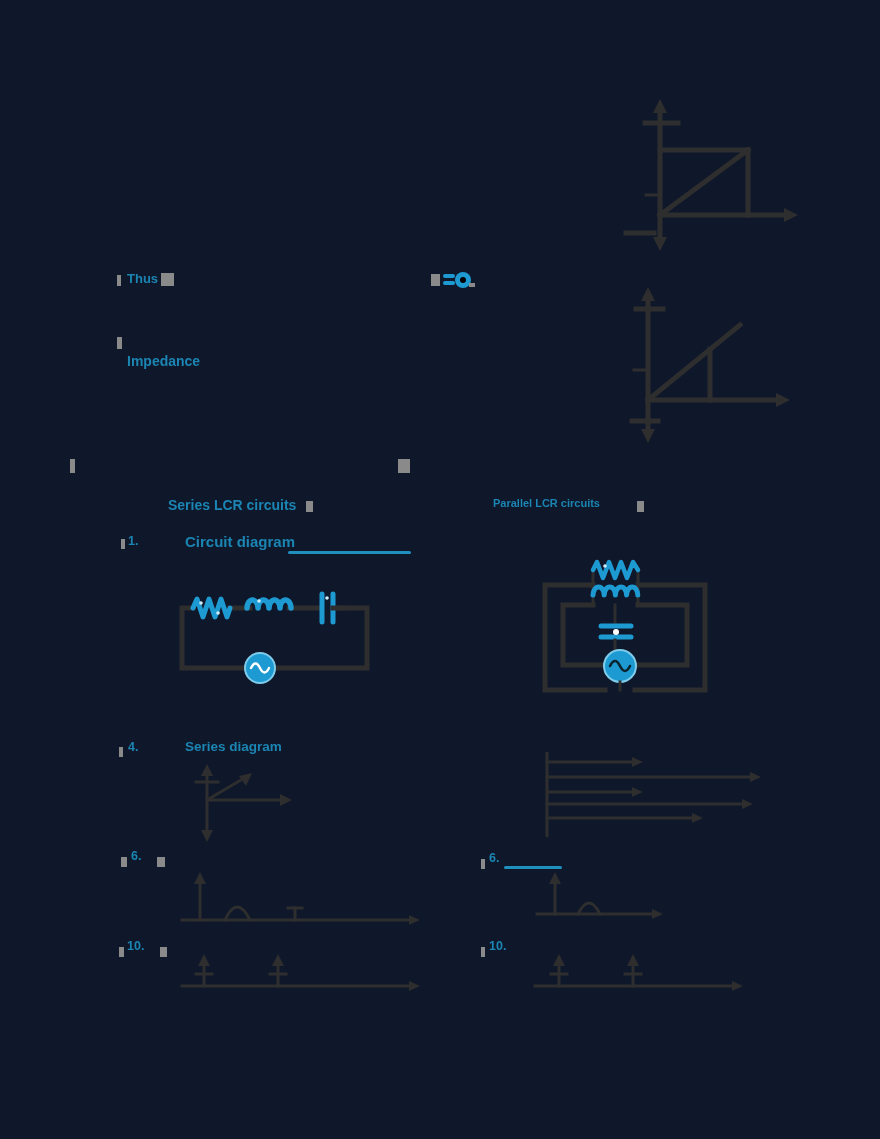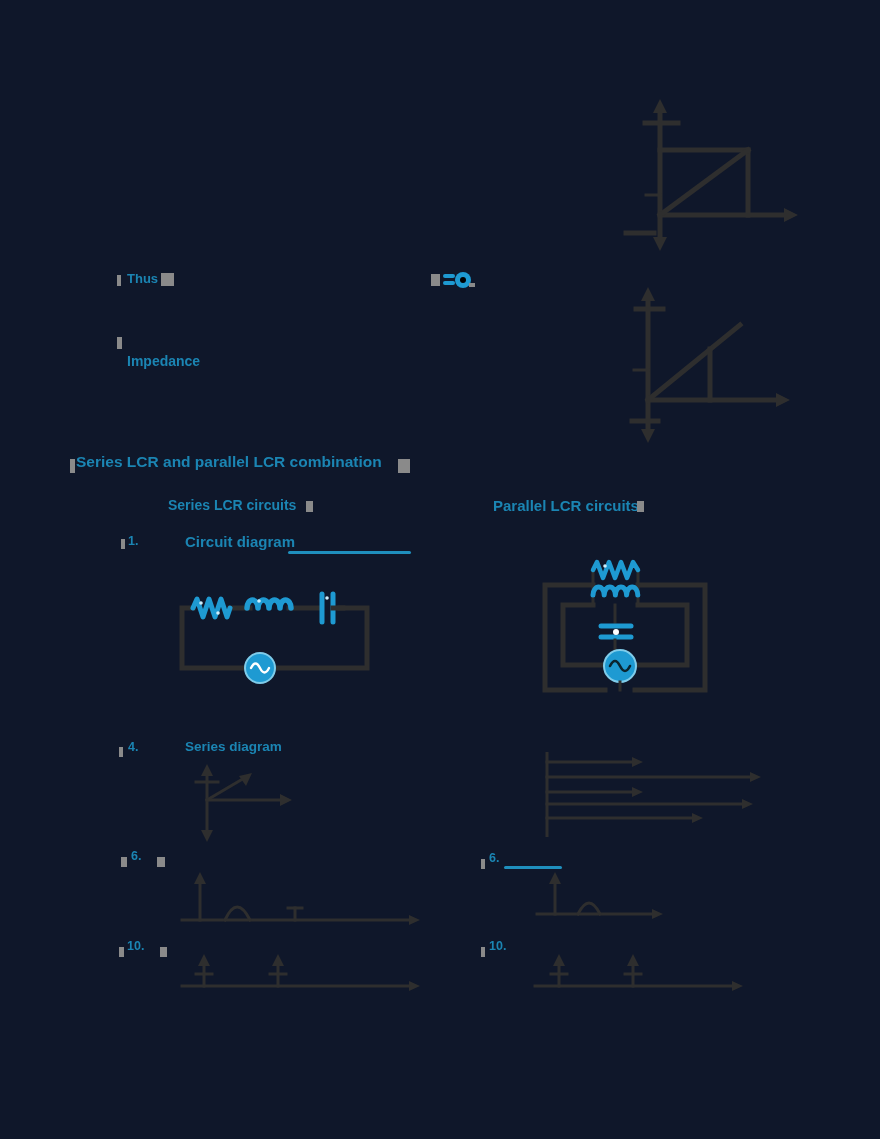--- a/index.html
+++ b/index.html
@@ -56,26 +56,25 @@
     <line class="gw" x1="8" y1="24" x2="35" y2="24"></line>
     <line class="gw" x1="20" y1="115" x2="152" y2="115"></line>
     <polygon class="gfill" points="162,115 148,108 148,122"></polygon>
     <line class="gw" x1="20" y1="115" x2="112" y2="40"></line>
     <line class="gw" x1="82" y1="64" x2="82" y2="115"></line>
     <line class="gw3" x1="6" y1="85" x2="20" y2="85"></line>
     <line class="gw" x1="4" y1="136" x2="30" y2="136"></line>
   </svg>
 
   <div class="frag" style="left:70px;top:459px;width:5px;height:14px;"></div>
-  <span class="teal" style="left:76px;top:453px;font-size:15.5px;">Series LCR and parallel LCR combination</span>
   <div class="frag" style="left:398px;top:459px;width:12px;height:14px;"></div>
 
   <span class="teal" style="left:168px;top:497px;font-size:14px;">Series LCR circuits</span>
   <div class="frag" style="left:306px;top:501px;width:7px;height:11px;"></div>
-  <span class="teal" style="left:493px;top:497px;font-size:15px;">Parallel LCR circuits</span>
+  <span class="teal" style="left:493px;top:497px;font-size:11px;">Parallel LCR circuits</span>
   <div class="frag" style="left:637px;top:501px;width:7px;height:11px;"></div>
 
   <div class="frag" style="left:121px;top:539px;width:4px;height:10px;"></div>
   <span class="teal" style="left:128px;top:534px;font-size:12.5px;">1.</span>
   <span class="teal" style="left:185px;top:533px;font-size:15px;">Circuit diagram</span>
   <div class="uline" style="left:288px;top:551px;width:123px;"></div>
 
   <svg style="left:175px;top:570px;" width="200" height="118" viewBox="0 0 200 118">
 
     <polyline class="gw" points="18,38 7,38 7,98 68,98"></polyline>

